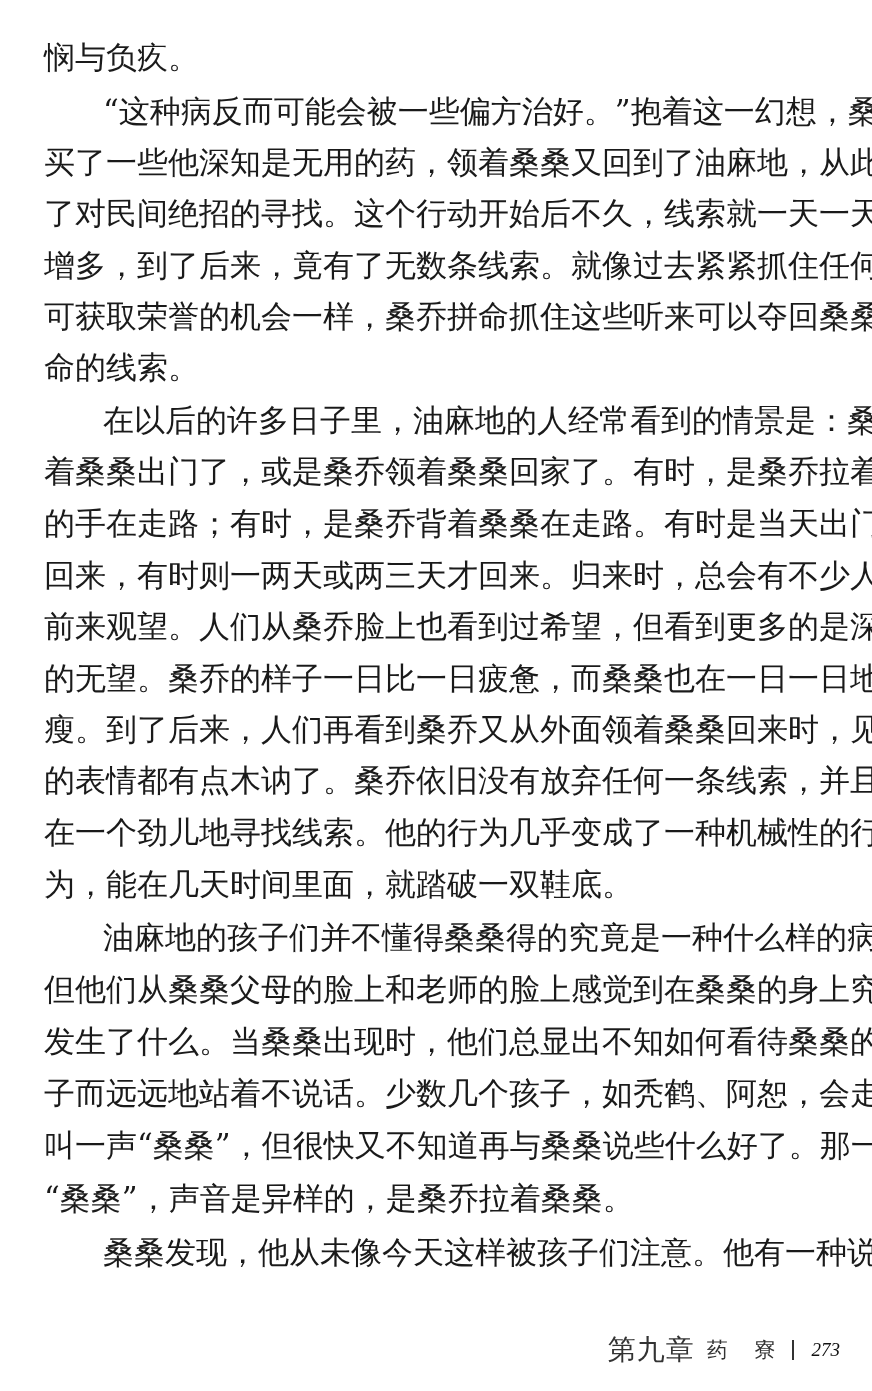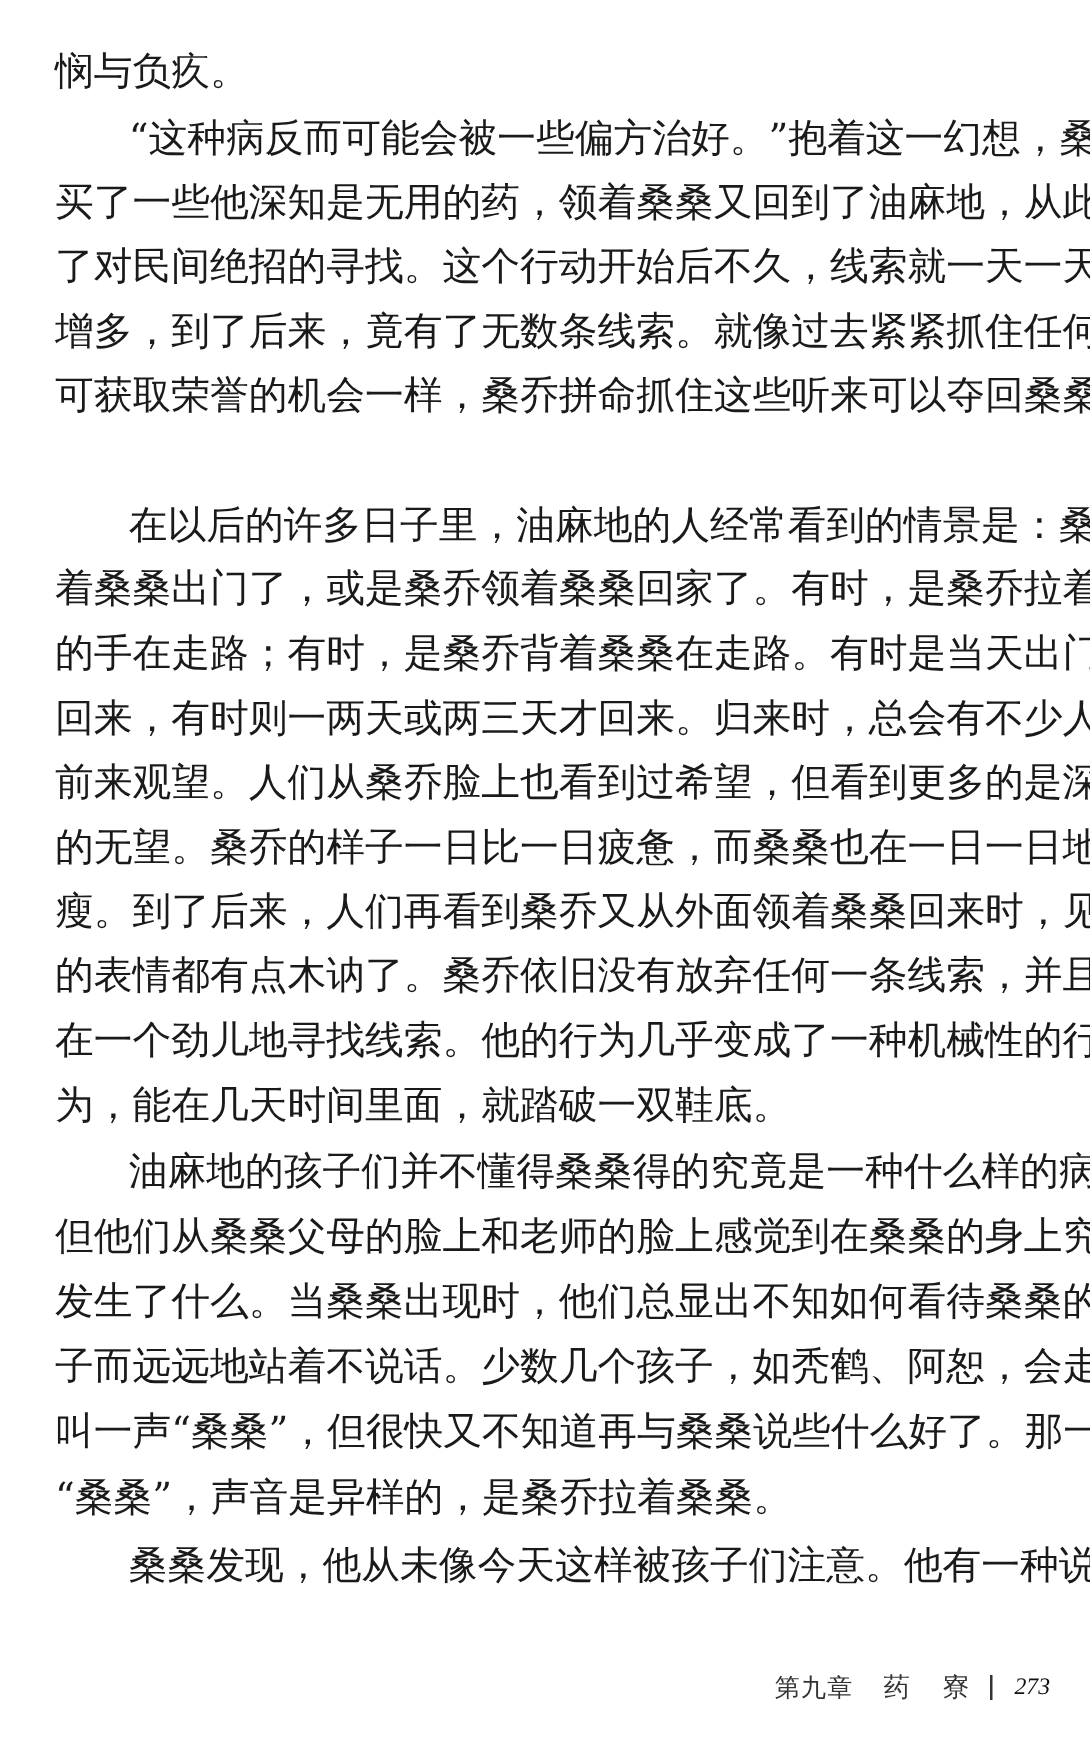--- a/index.html
+++ b/index.html
@@ -24,35 +24,36 @@
   .footer {
     position: absolute;
     top: 1330px;
     right: 32px;
     height: 40px;
     display: flex;
     align-items: center;
     font-family: "DejaVu Serif", "Liberation Serif", serif;
     color: #333;
   }
-  .footer .chapter { font-size: 20px; letter-spacing: 1px; }
-  .footer .title { font-size: 21px; margin-left: 24px; letter-spacing: 10px; }
+  .footer .chapter { font-size: 28px; letter-spacing: 1px; }
+  .footer .title { font-size: 21px; margin-left: 12px; letter-spacing: 10px; }
   .footer .sep { width: 2px; height: 20px; background: #333; margin: 0 18px 0 6px; }
   .footer .pnum { font-family: "Liberation Serif", serif; font-style: italic; font-size: 19px; color: #111; }
 </style>
 </head>
 <body>
 
 <div class="page" id="page">
     <div class="line last" style="top: 19px;">悯与负疚。</div>
     <div class="line indent" style="top: 73px;">“这种病反而可能会被一些偏方治好。”抱着这一幻想，桑乔</div>
     <div class="line" style="top: 124px;">买了一些他深知是无用的药，领着桑桑又回到了油麻地，从此开始</div>
     <div class="line" style="top: 175px;">了对民间绝招的寻找。这个行动开始后不久，线索就一天一天地</div>
     <div class="line" style="top: 227px;">增多，到了后来，竟有了无数条线索。就像过去紧紧抓住任何一个</div>
     <div class="line" style="top: 278px;">可获取荣誉的机会一样，桑乔拼命抓住这些听来可以夺回桑桑生</div>
+    <div class="line last" style="top: 329px;">命的线索。</div>
     <div class="line indent" style="top: 382px;">在以后的许多日子里，油麻地的人经常看到的情景是：桑乔领</div>
     <div class="line" style="top: 433px;">着桑桑出门了，或是桑乔领着桑桑回家了。有时，是桑乔拉着桑桑</div>
     <div class="line" style="top: 485px;">的手在走路；有时，是桑乔背着桑桑在走路。有时是当天出门当天</div>
     <div class="line" style="top: 537px;">回来，有时则一两天或两三天才回来。归来时，总会有不少人走上</div>
     <div class="line" style="top: 588px;">前来观望。人们从桑乔脸上也看到过希望，但看到更多的是深深</div>
     <div class="line" style="top: 640px;">的无望。桑乔的样子一日比一日疲惫，而桑桑也在一日一日地消</div>
     <div class="line" style="top: 691px;">瘦。到了后来，人们再看到桑乔又从外面领着桑桑回来时，见桑乔</div>
     <div class="line" style="top: 742px;">的表情都有点木讷了。桑乔依旧没有放弃任何一条线索，并且还</div>
     <div class="line last" style="top: 846px;">为，能在几天时间里面，就踏破一双鞋底。</div>
     <div class="line" style="top: 794px;">在一个劲儿地寻找线索。他的行为几乎变成了一种机械性的行</div>

